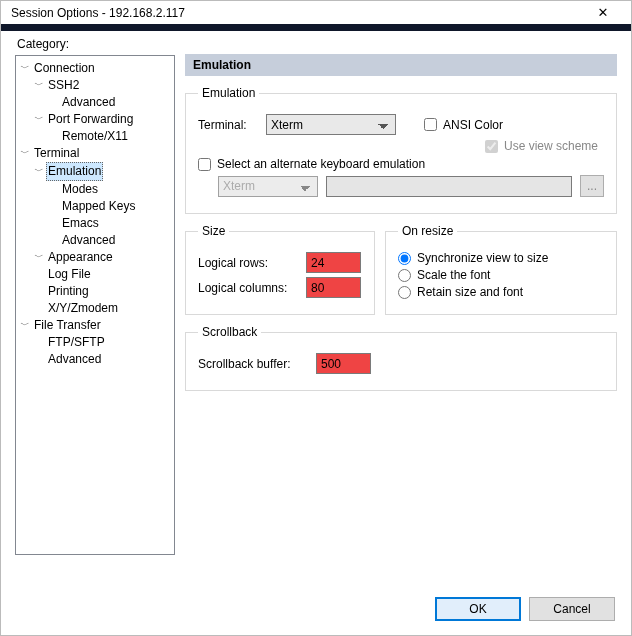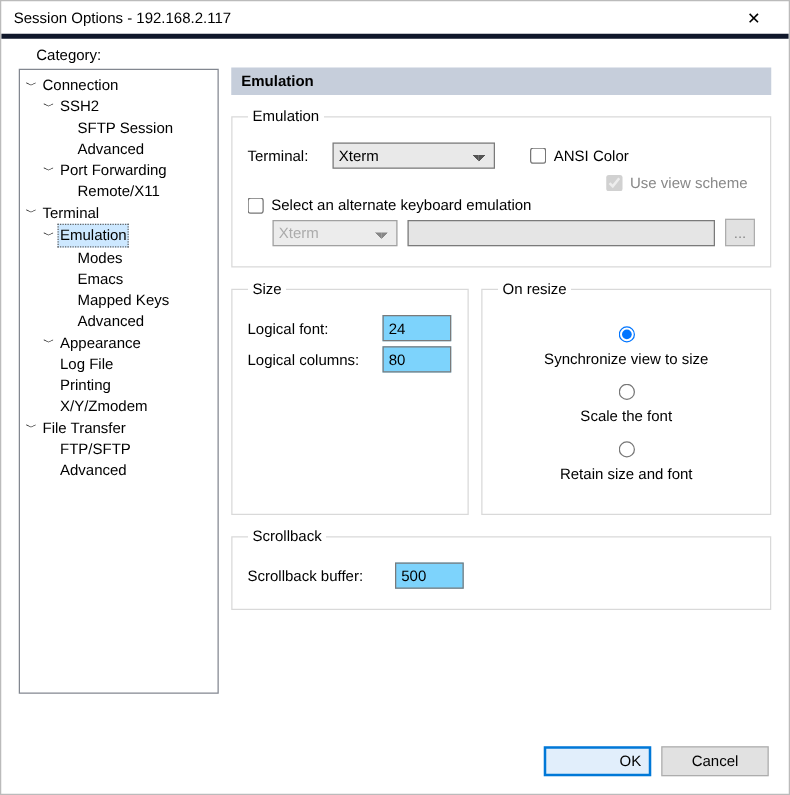--- a/index.html
+++ b/index.html
@@ -10,36 +10,36 @@
     color: #000;
     background: #fff;
     width:632px; height:636px;
     border:1px solid #bbb;
     position:relative;
   }
   .titlebar {
     height:30px;
     display:flex; align-items:center; justify-content:space-between;
     padding:0 8px 0 10px;
-    border-bottom:4px solid #0f172a;
+    border-bottom:7px solid #0f172a;
   }
   .titlebar .title { font-size:12px; }
   .titlebar .close {
     width:40px; height:28px;
     display:flex; align-items:center; justify-content:center;
     font-size:13px;
     font-family: Arial, sans-serif;
     cursor:default;
   }
   .content {
     display:flex;
     padding:6px 14px 0 14px;
     gap:10px;
   }
-  .category-label { margin: 0 0 2px 14px; }
+  .category-label { margin: 0 0 2px 2px; }
   .tree {
     width:160px;
     height:500px;
     border:1px solid #828790;
     background:#fff;
     padding:4px 2px;
     overflow:hidden;
   }
   .tree ul { list-style:none; margin:0; padding:0; }
   .tree li { white-space:nowrap; line-height:17px; }
@@ -67,21 +67,21 @@
     margin:10px 0 0 0;
     padding:10px 12px 12px 12px;
     font-size:12px;
   }
   legend { padding:0 4px; color:#000; }
   .row { display:flex; align-items:center; gap:8px; margin:4px 0;}
   .label { display:inline-block; }
   select, input[type="text"] {
     font: inherit;
     border:1px solid #7a7a7a;
-    background:#7dd3fc;
+    background:#ef4444;
     height:21px;
     padding:0 4px;
   }
   select { appearance: none; -webkit-appearance:none; padding-right:18px;
     background-image: linear-gradient(45deg, transparent 50%, #555 50%),
                       linear-gradient(135deg, #555 50%, transparent 50%);
     background-position: calc(100% - 12px) 9px, calc(100% - 7px) 9px;
     background-size: 5px 5px, 5px 5px;
     background-repeat:no-repeat;
     background-color:#e9e9e9;
@@ -93,36 +93,36 @@
   .chk.disabled { color:#888; }
   .size-resize { display:flex; gap:10px; margin-top:10px;}
   .size-resize fieldset { flex:1; margin:0;}
   .num-input { width:55px; text-align:left; background:#fff;}
   .kbd-row select { width:100px;}
   .kbd-text { flex:1; background:#efefef;}
   .ell-btn {
     width:24px; height:22px; border:1px solid #adadad; background:#e1e1e1;
     display:flex; align-items:center; justify-content:center; color:#888;
   }
-  .radio-row { display:flex; align-items:center; gap:6px; margin:13px 0;flex-direction:column;}
+  .radio-row { display:flex; align-items:center; gap:6px; margin:3px 0;}
   .radio-row input { margin:0; width:13px; height:13px;}
   .buttons {
     position:absolute;
     right:16px; bottom:14px;
     display:flex; gap:8px;
   }
   .btn {
     width:86px; height:24px;
     border:1px solid #adadad;
     background:#e1e1e1;
     display:flex; align-items:center; justify-content:center;
     font: inherit;
     cursor:default;
   }
-  .btn.default { border:2px solid #0078d7; background:#e1eefb;justify-content:flex-end;}
+  .btn.default { border:2px solid #0078d7; background:#e1eefb;}
   .left-col { display:flex; flex-direction:column; gap:2px;}
 </style>
 </head>
 <body>
 
 <div class="titlebar">
   <span class="title">Session Options - 192.168.2.117</span>
   <div class="close">
     <span>✕</span>
   </div>
@@ -140,25 +140,20 @@
           </div>
           <ul>
             <li>
               <div class="node" style="padding-left:14px">
                   <span class="chev open">﹀</span>
                   <span class="lbl">SSH2</span>
                 </div>
               <ul>
                 <li>
                     <div class="node" style="padding-left:42px">
-                      <span class="lbl">SFTP Session</span>
-                    </div>
-                  </li>
-                <li>
-                    <div class="node" style="padding-left:42px">
                       <span class="lbl">Advanced</span>
                     </div>
                   </li>
               </ul>
             </li>
             <li>
               <div class="node" style="padding-left:14px">
                   <span class="chev open">﹀</span>
                   <span class="lbl">Port Forwarding</span>
                 </div>
@@ -184,26 +179,26 @@
                   <span class="lbl sel">Emulation</span>
                 </div>
               <ul>
                 <li>
                     <div class="node" style="padding-left:42px">
                       <span class="lbl">Modes</span>
                     </div>
                   </li>
                 <li>
                     <div class="node" style="padding-left:42px">
+                      <span class="lbl">Mapped Keys</span>
+                    </div>
+                  </li>
+                <li>
+                    <div class="node" style="padding-left:42px">
                       <span class="lbl">Emacs</span>
-                    </div>
-                  </li>
-                <li>
-                    <div class="node" style="padding-left:42px">
-                      <span class="lbl">Mapped Keys</span>
                     </div>
                   </li>
                 <li>
                     <div class="node" style="padding-left:42px">
                       <span class="lbl">Advanced</span>
                     </div>
                   </li>
               </ul>
             </li>
             <li>
@@ -289,21 +284,21 @@
         <div class="ell-btn">
           <span>...</span>
         </div>
       </div>
     </fieldset>
 
     <div class="size-resize">
       <fieldset style="flex:0 0 190px">
         <legend>Size</legend>
         <div class="row">
-          <span class="label" style="width:100px">Logical font:</span>
+          <span class="label" style="width:100px">Logical rows:</span>
           <input type="text" class="num-input" value="24" style="">
         </div>
         <div class="row">
           <span class="label" style="width:100px">Logical columns:</span>
           <input type="text" class="num-input" value="80" style="">
         </div>
       </fieldset>
 
       <fieldset>
         <legend>On resize</legend>

